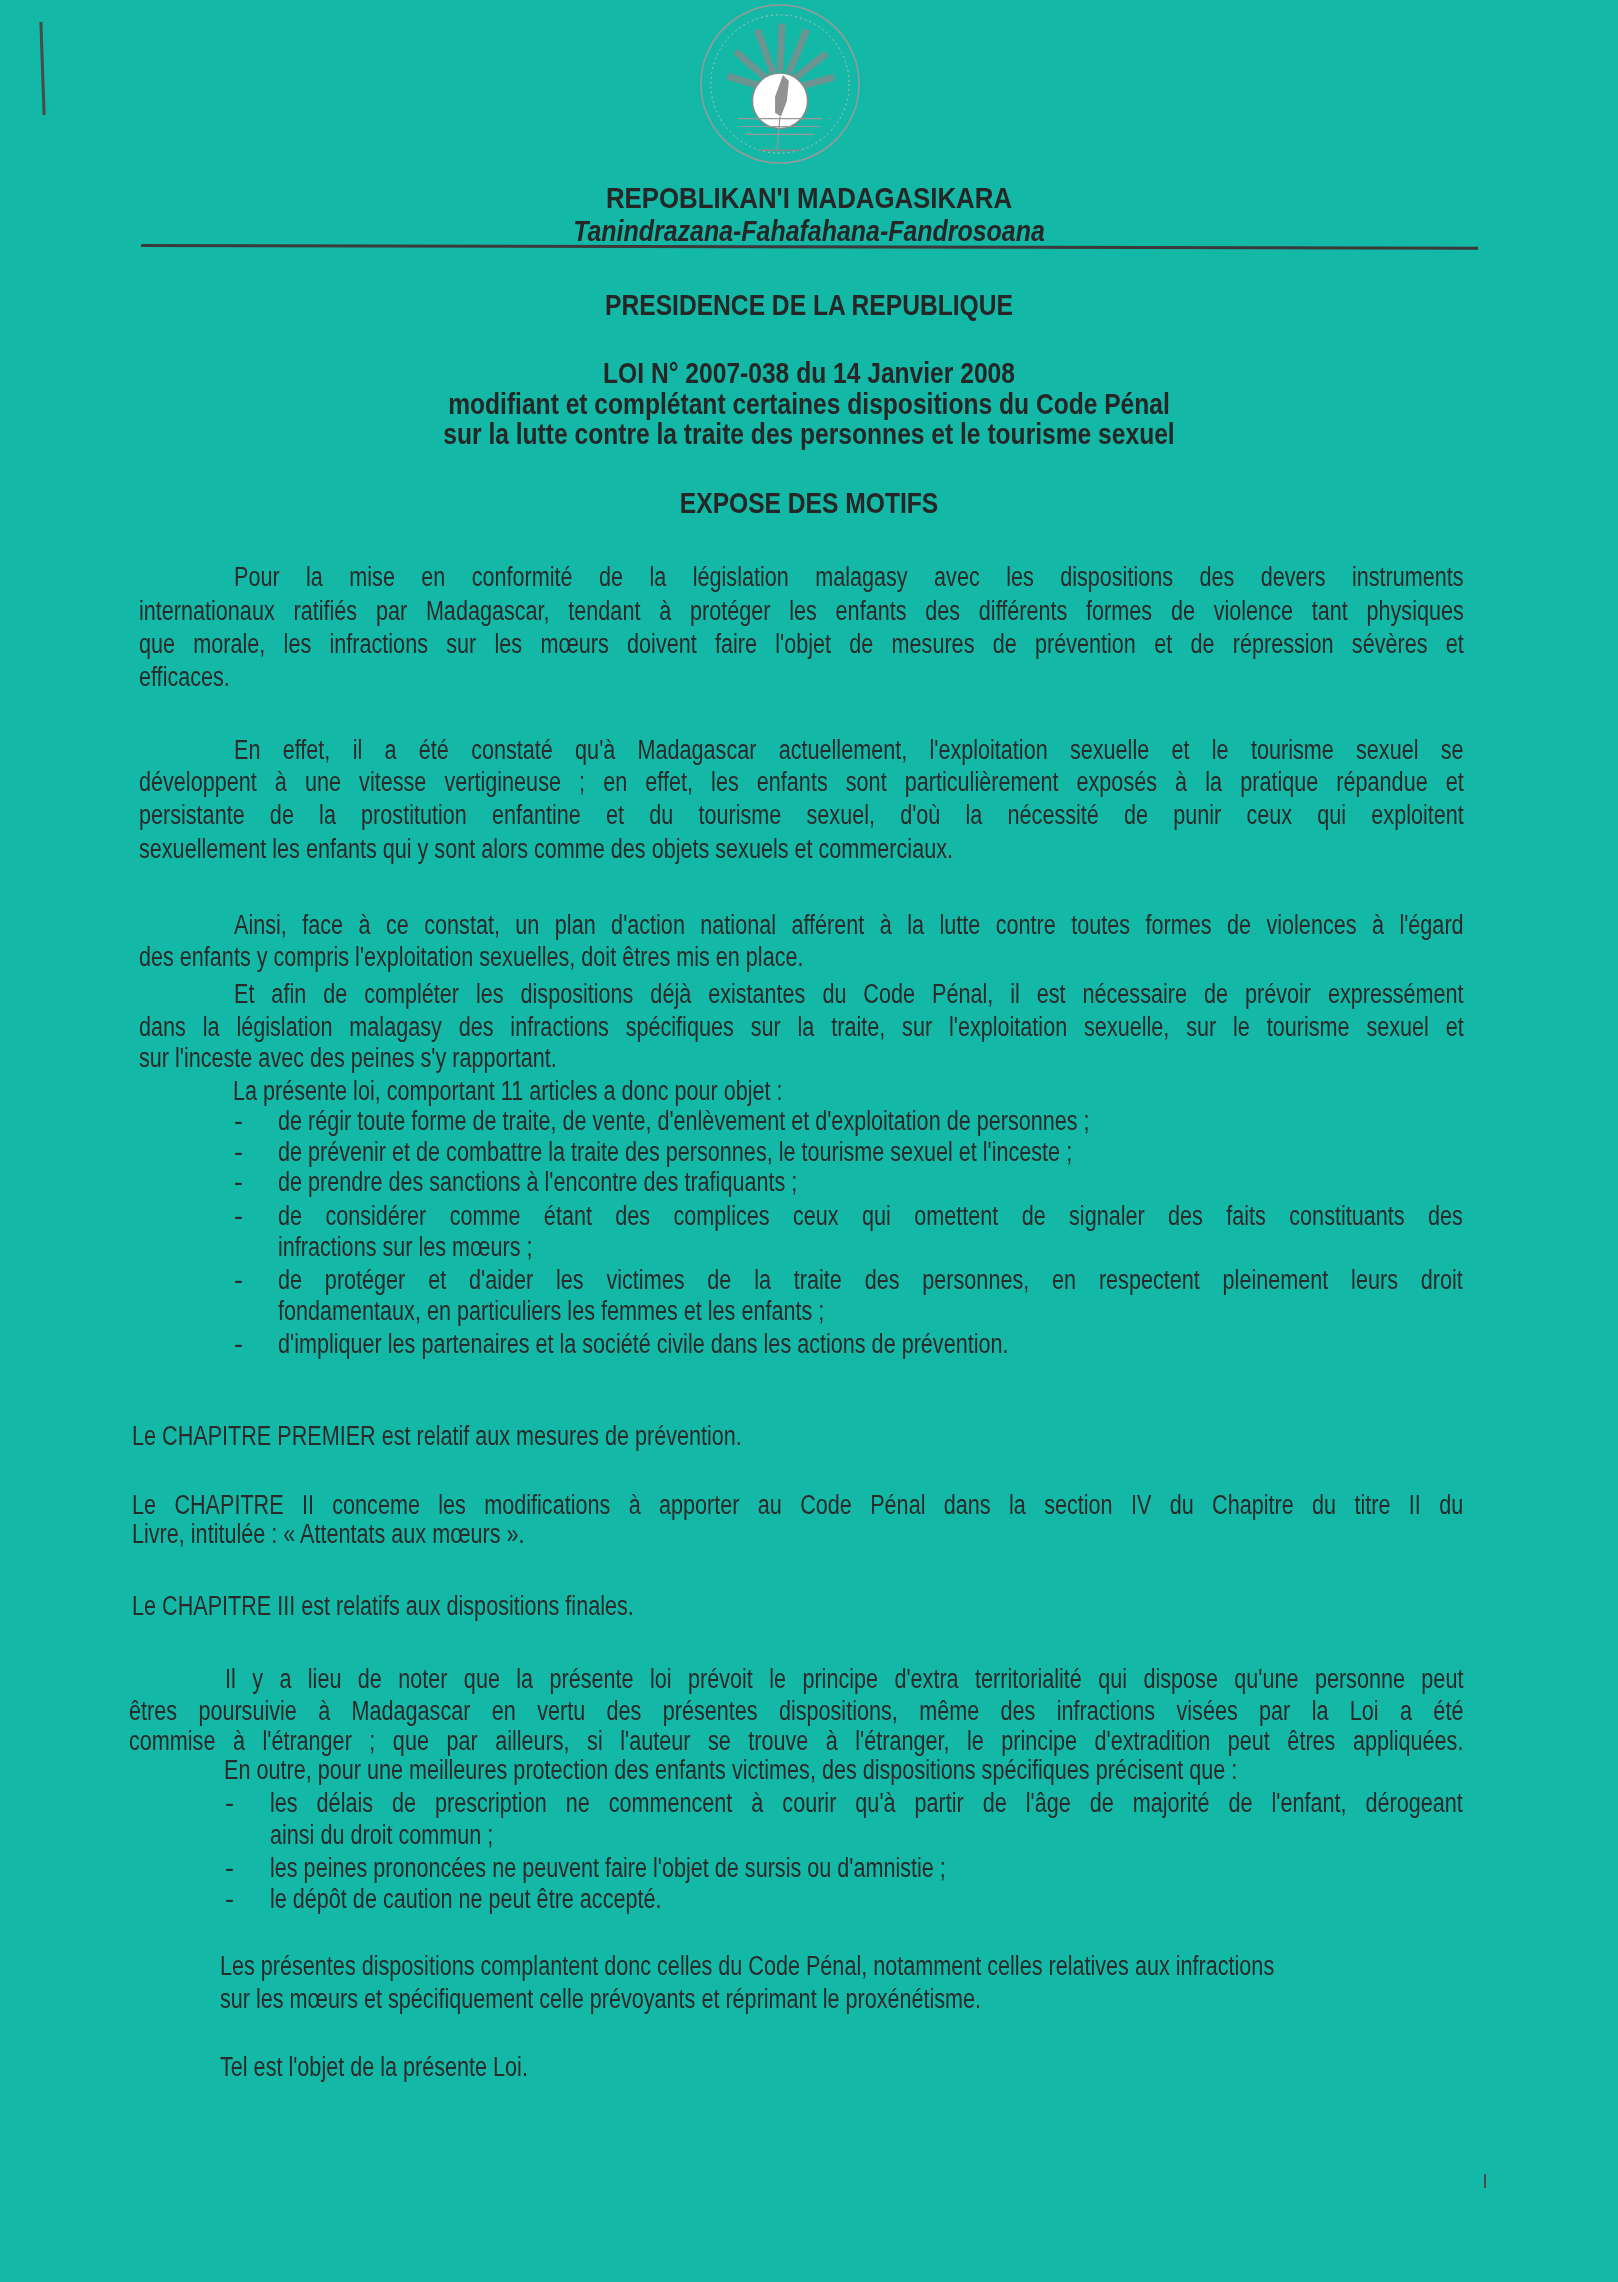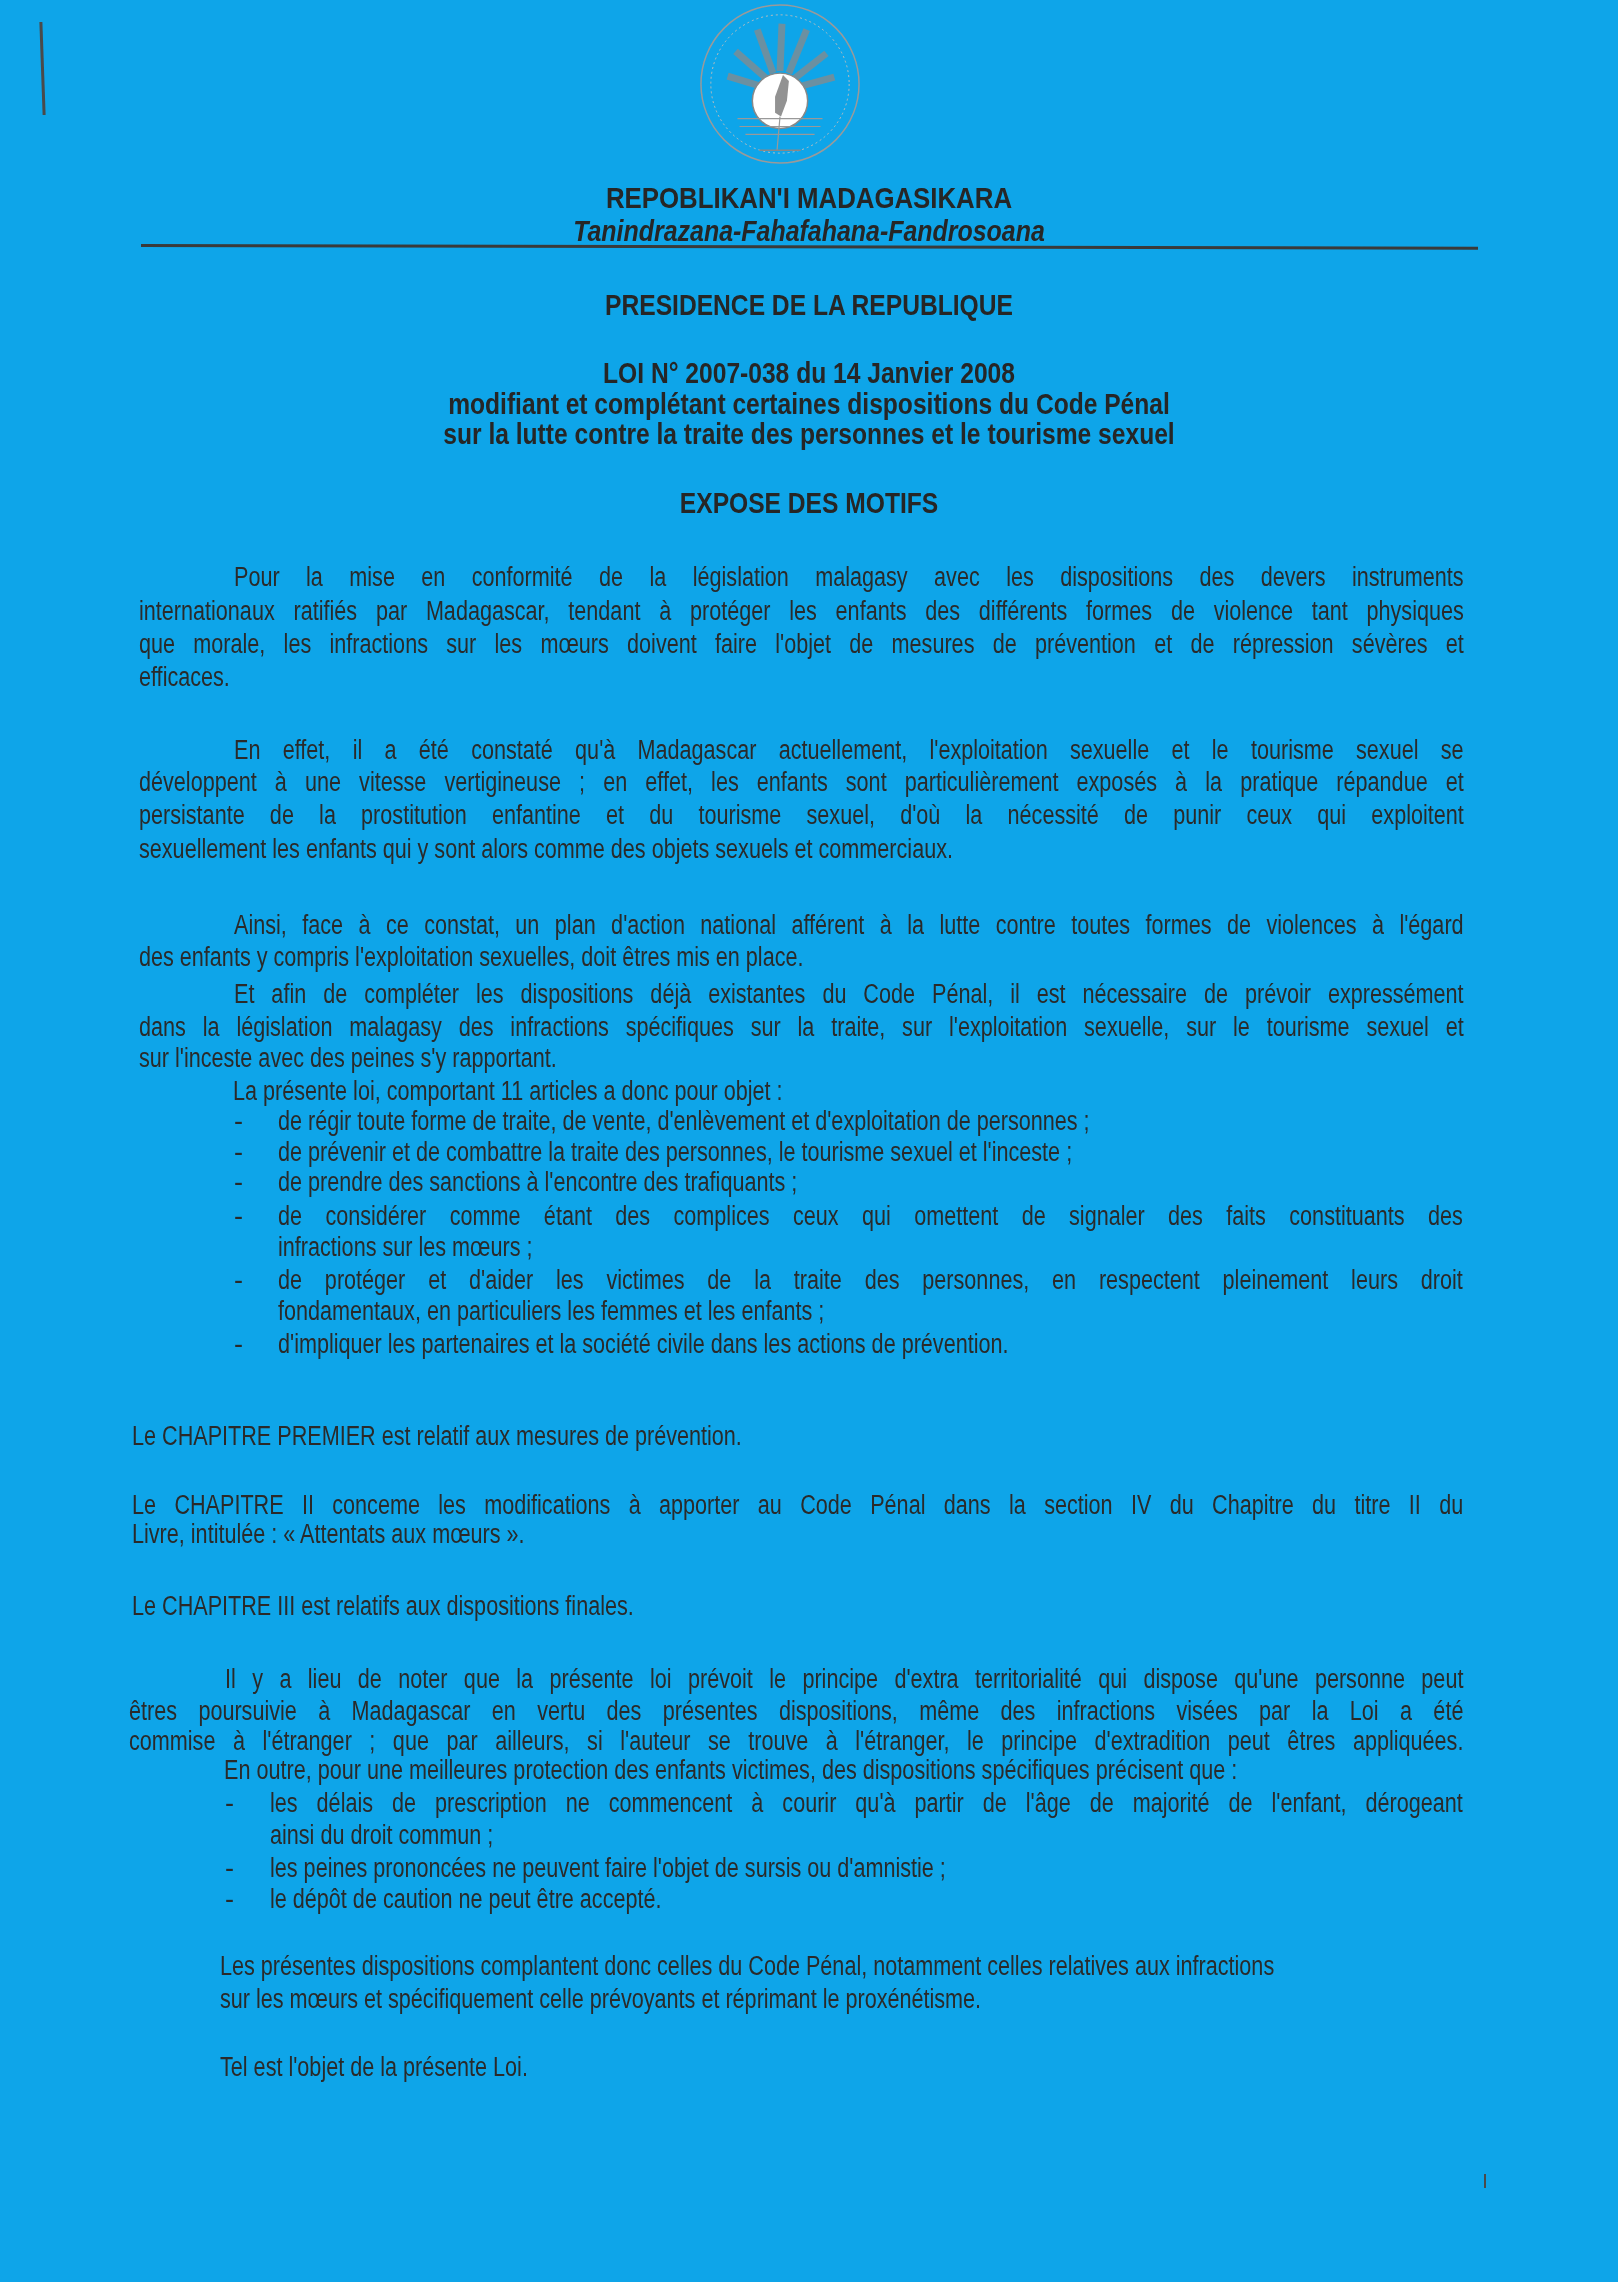--- a/index.html
+++ b/index.html
@@ -1,17 +1,17 @@
 <!DOCTYPE html>
 <html><head>
 <meta charset="utf-8">
 <style>
   html,body{margin:0;padding:0;background:#fff;}
   body{width:1619px;height:2282px;position:relative;overflow:hidden;}
-  .page{position:absolute;left:0;top:0;width:1619px;height:2282px;background:#0ea5e9;}
+  .page{position:absolute;left:0;top:0;width:1619px;height:2282px;background:#14b8a6;}
   .ln{position:absolute;white-space:nowrap;font-family:"Liberation Sans",sans-serif;font-size:27px;color:#2a2a2a;line-height:32px;transform-origin:0 50%;}
   .j{text-align:justify;text-align-last:justify;}
   .hd{font-family:"Liberation Sans",sans-serif;font-weight:bold;color:#262626;position:absolute;white-space:nowrap;text-align:center;transform-origin:50% 50%;}
   .rule{position:absolute;left:141px;top:244px;width:1337px;height:3px;background:#3a3a3a;transform:rotate(0.12deg);transform-origin:0 0;}
   .mark{position:absolute;background:#4a4a4a;}
   .dash{position:absolute;font-family:"Liberation Sans",sans-serif;font-size:27px;color:#2a2a2a;line-height:32px;}
 </style>
 </head>
 <body>
 

